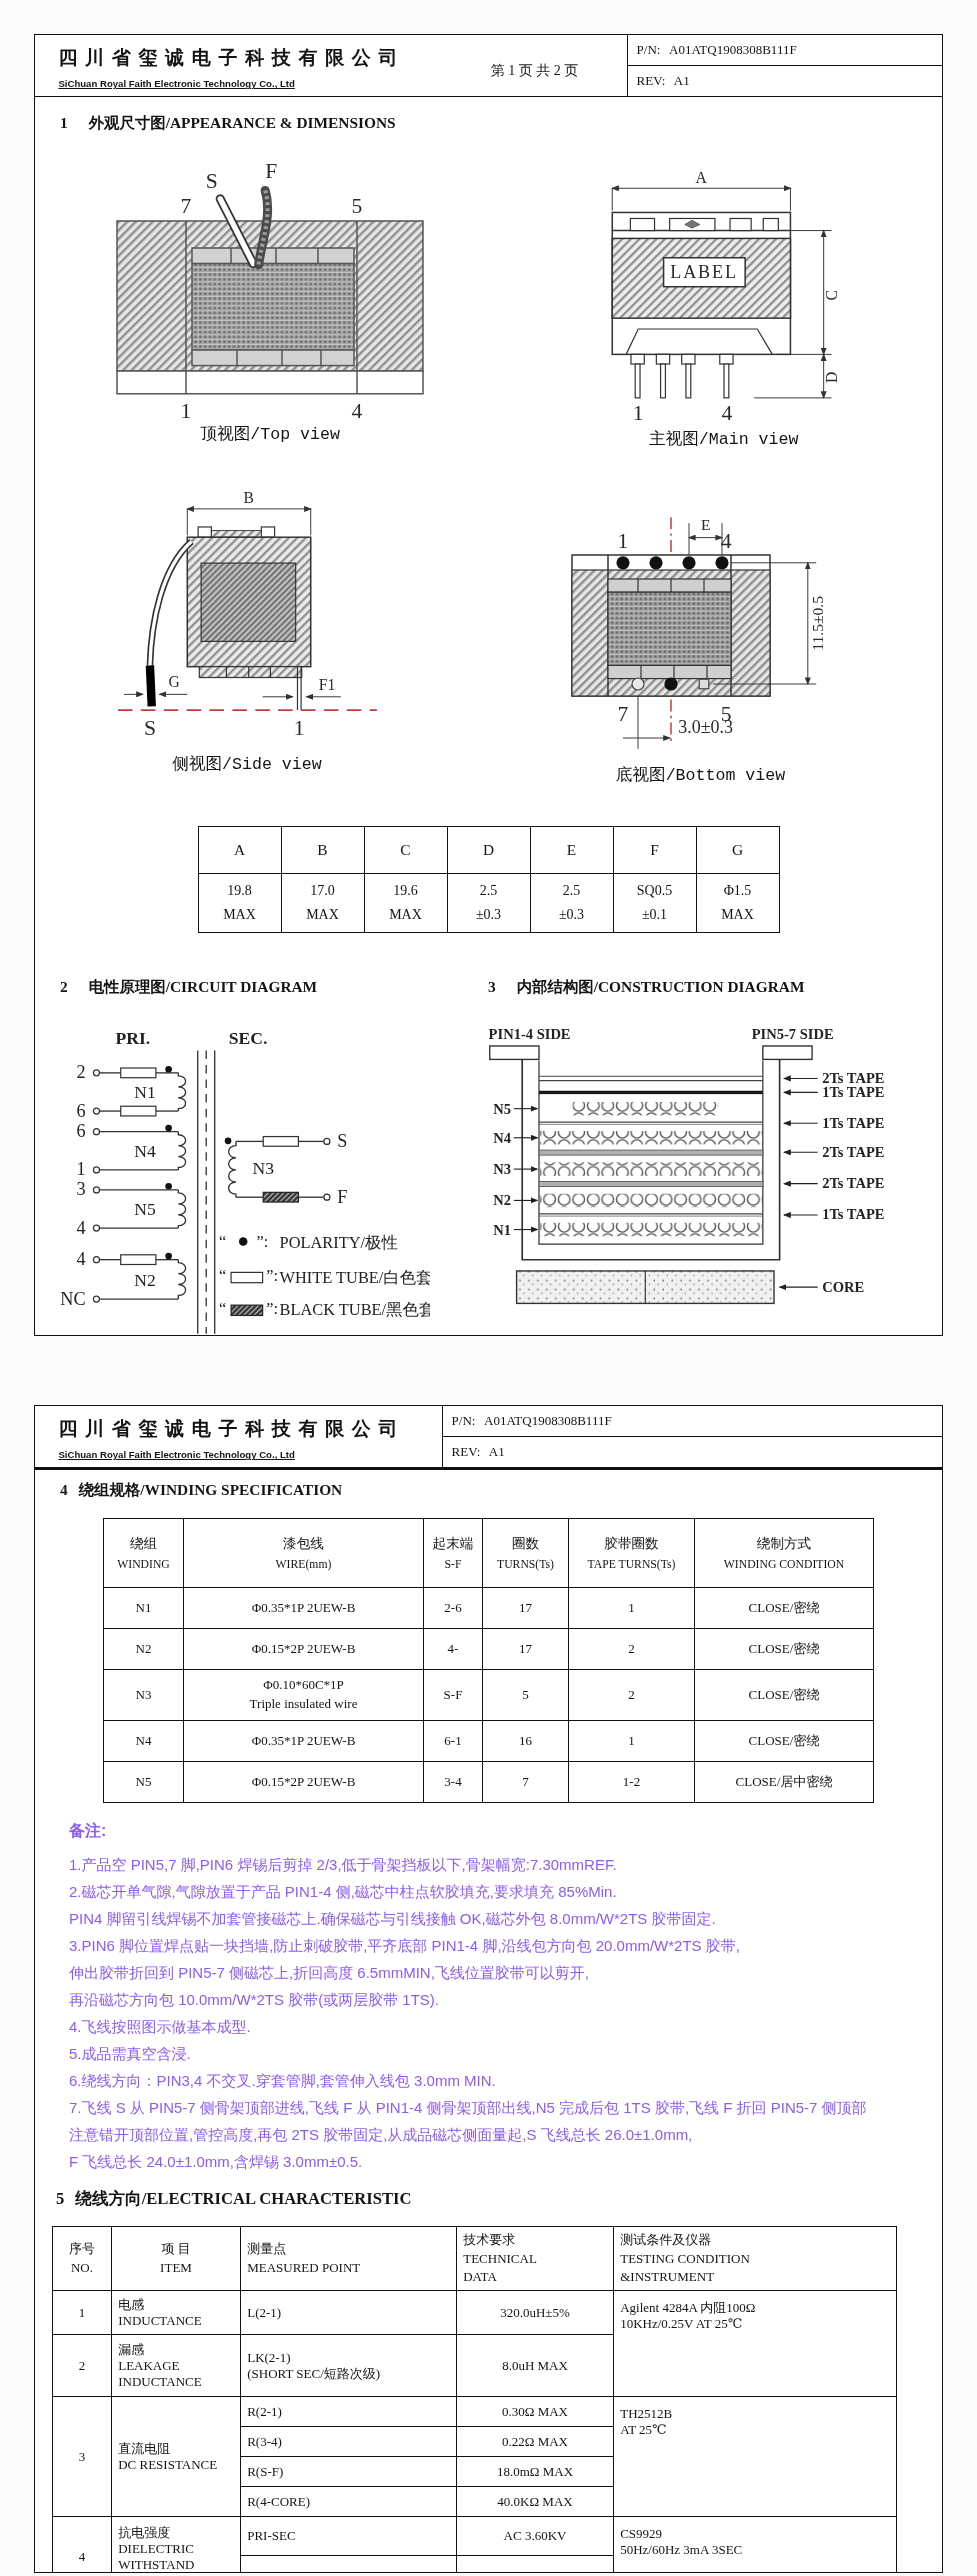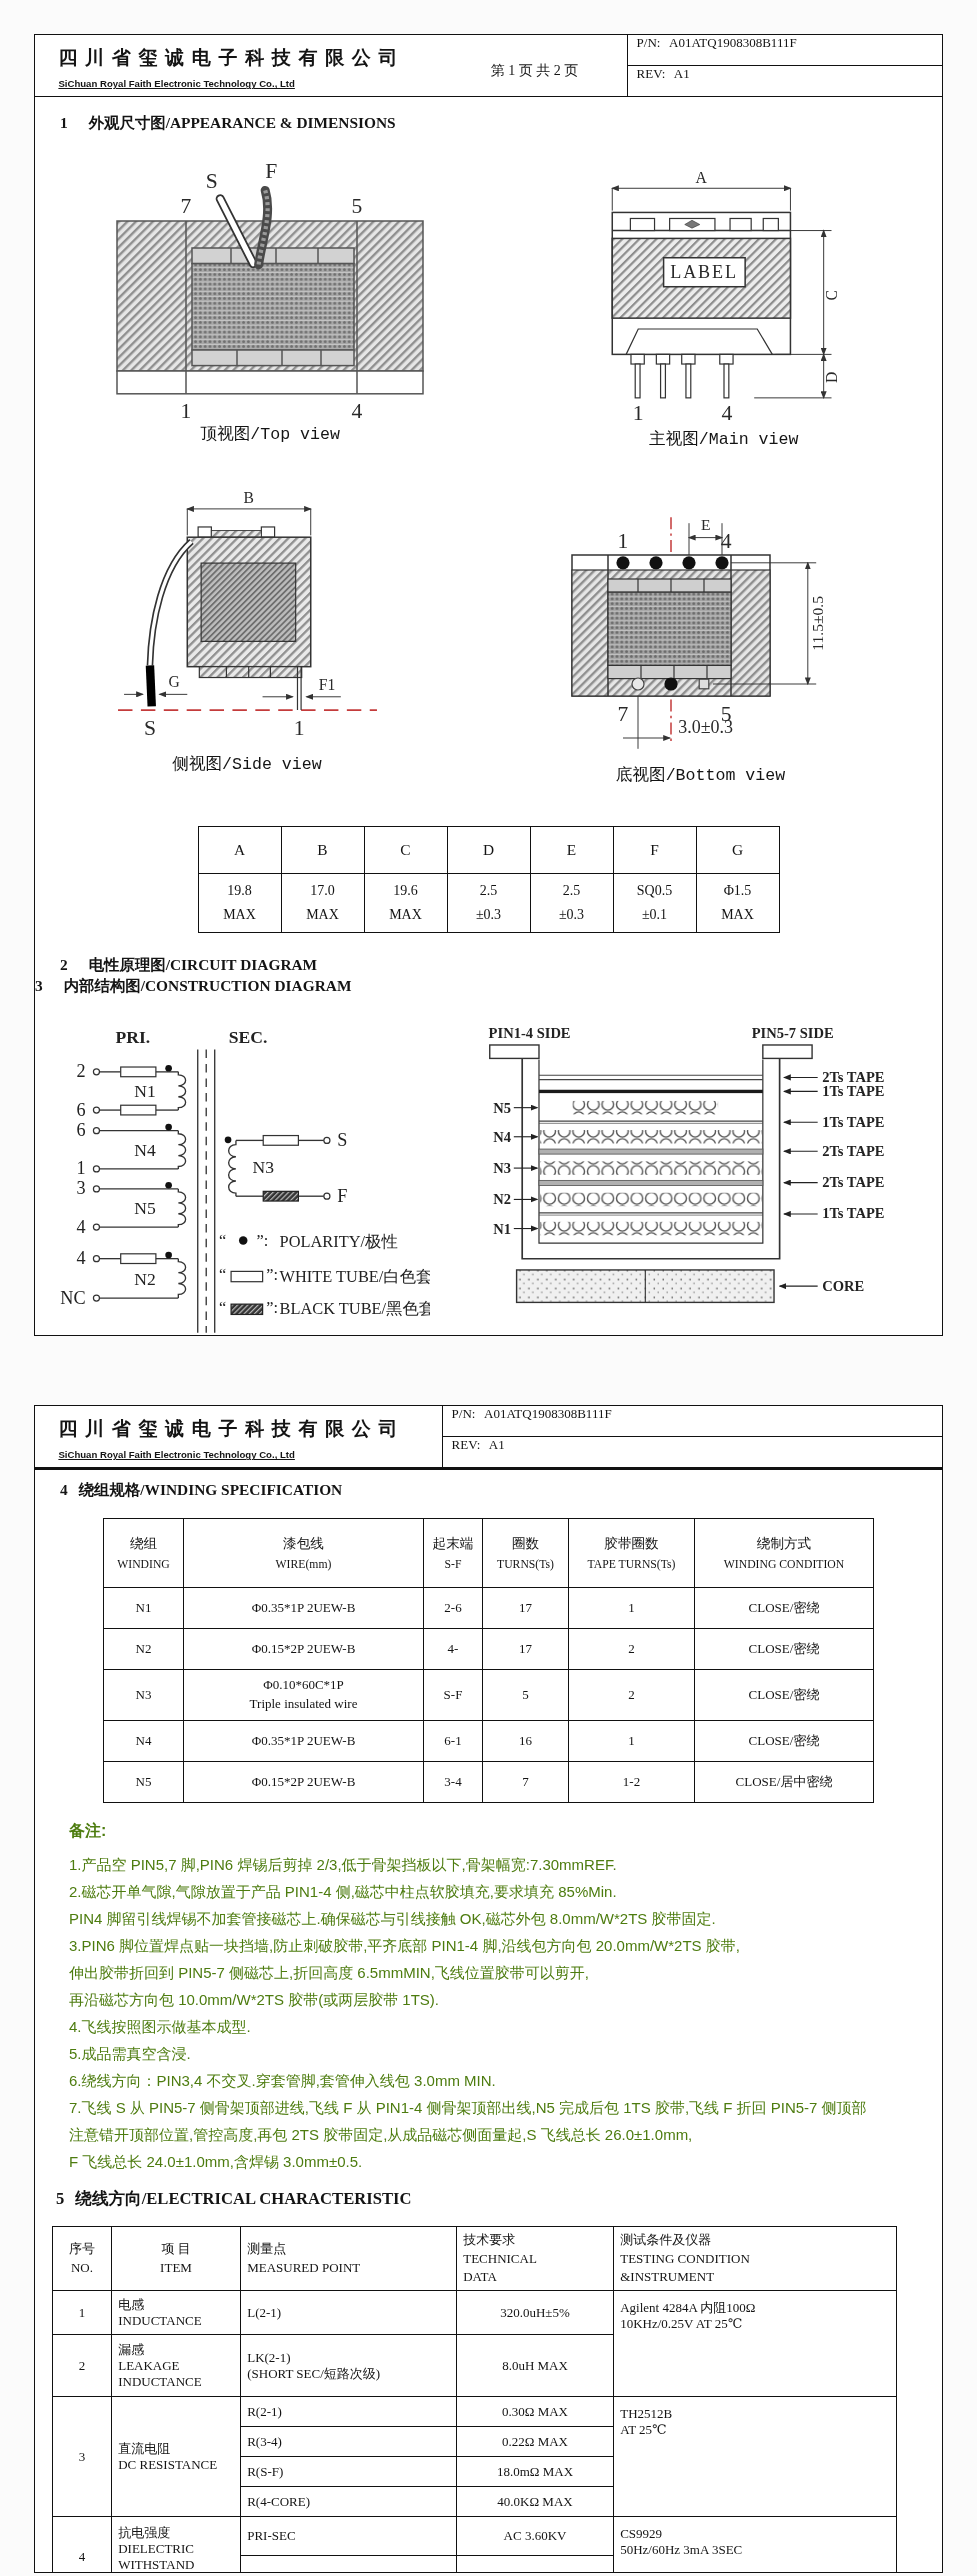--- a/index.html
+++ b/index.html
@@ -10,27 +10,27 @@
 #page2 { margin-top:69px; height:1168px; }
 
 
 .hdr { display:flex; border-bottom:1.2px solid #111; }
 #page2 .hdr { border-bottom-width:3.1px; }
 .hdr-co { width:407px; padding:10px 0 6.2px 23.4px; }
 .co-cn { font-size:19px; font-weight:bold; font-family:"Liberation Sans","DejaVu Sans",sans-serif; letter-spacing:1.2px; white-space:nowrap; }
 .co-en { font-size:9.6px; font-weight:bold; font-family:"Liberation Sans","DejaVu Sans",sans-serif; text-decoration:underline; margin-top:7.4px; white-space:nowrap; }
 .hdr-pg { width:185px; font-size:14px; display:flex; align-items:center; justify-content:center; padding-top:12.3px; }
 .hdr-pn { flex:1; border-left:1.2px solid #111; display:flex; flex-direction:column; }
-.pn-row { flex:1; display:flex; padding-left:8.6px; font-size:13px; gap:8.6px; border-bottom:1.2px solid #111; }
+.pn-row { flex:1; display:flex; align-items:center; padding-left:8.6px; font-size:13px; gap:8.6px; border-bottom:1.2px solid #111; }
 .pn-row.last { border-bottom:none; }
 
 
 .sec-title { margin:16px 0 0 25px; font-size:15.4px; font-weight:bold; white-space:nowrap; }
 .sec-no { margin-right:21px; }
-.sec-pair { display:flex; margin-top:22px;flex-direction:column; }
+.sec-pair { display:flex; margin-top:44px; }
 .sec-pair .sec-title { margin-top:0; }
 .sec-pair .first { width:428px; margin-left:25px; }
 .sec-pair .second { margin-left:0; }
 
 
 .views-row { display:flex; justify-content:space-around; align-items:flex-start; margin-top:8.6px; }
 .fig { display:flex; flex-direction:column; align-items:center; }
 .fig-cap { font-family:Liberation Mono, monospace; font-size:16.6px; margin-top:1.2px; }
 .dlbl { font-size:36px; fill:#2a2a2a; font-family:"Liberation Serif",serif; }
 .dsm  { font-size:26px; fill:#2a2a2a; font-family:"Liberation Serif",serif; }
@@ -60,21 +60,21 @@
 .wind { border-collapse:collapse; margin:17px auto 0; font-size:13px; }
 .wind td { border:1.2px solid #111; text-align:center; vertical-align:middle; padding:1.2px 3.7px; }
 .wind .wh td { height:69px; }
 .wind .hcn { font-size:13.6px; }
 .wind .hen { font-size:11.7px; margin-top:5px; }
 .wind .wrow td { height:41px; }
 .wind .wrow.tall td { height:51px; }
 .wind .wire2 { margin-top:2.5px; }
 
 
-.notes { margin:18.5px 0 0 34px; font-family:"Liberation Sans","DejaVu Sans",sans-serif; font-size:15px; color:#4d7c0f; }
+.notes { margin:18.5px 0 0 34px; font-family:"Liberation Sans","DejaVu Sans",sans-serif; font-size:15px; color:#8b5cf6; }
 .notes .ntitle { font-size:16px; font-weight:bold; margin-bottom:8.6px; }
 .notes .nline { line-height:27px; white-space:nowrap; }
 
 
 .elec { border-collapse:collapse; margin:16px 0 0 17px; font-size:13px; }
 .elec td { border:1.2px solid #111; padding:2.5px 6.2px; vertical-align:middle; }
 .elec td div { line-height:16px; }
 .elec .c { text-align:center; }
 .elec .top { vertical-align:top; padding-top:8.6px; }
 .elec .eh td { height:64px; vertical-align:middle; }

